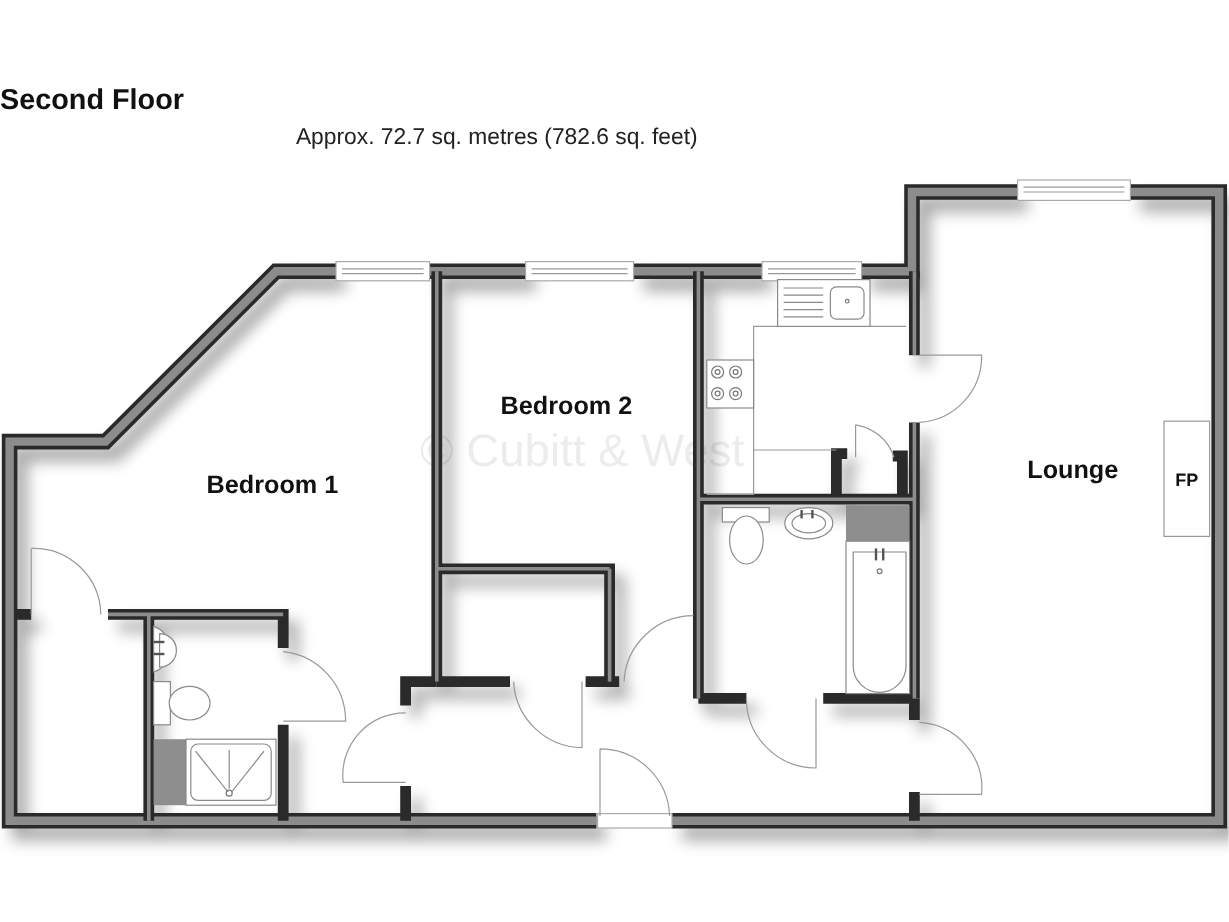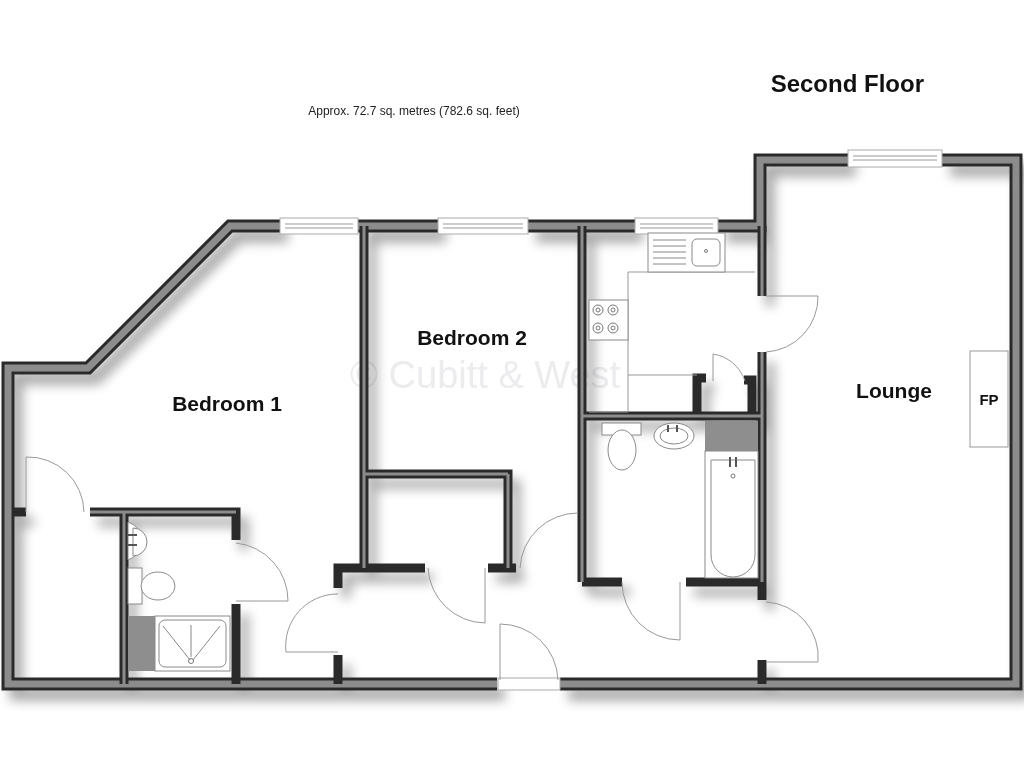--- a/index.html
+++ b/index.html
@@ -1,18 +1,18 @@
 <!DOCTYPE html>
 <html><head>
 <meta charset="utf-8">
 <style>
   html, body { margin: 0; padding: 0; background: #ffffff; }
   body { width: 1024px; height: 768px; position: relative; overflow: hidden; font-family: "Liberation Sans", sans-serif; }
-  .title { position: absolute; left: 0; width: 924px; top: 70px; text-align: right; font-size: 24px; font-weight: bold; color: #111; }
-  .subtitle { position: absolute; left: 0; width: 828px; top: 104px; text-align: center; font-size: 12px; color: #222; }
+  .title { position: absolute; left: 0; width: 924px; top: 70px; text-align: left; font-size: 24px; font-weight: bold; color: #111; }
+  .subtitle { position: absolute; left: 0; width: 828px; top: 104px; text-align: center; font-size: 19px; color: #222; }
   svg { position: absolute; left: 0; top: 0; }
   .room-label { font-family: "Liberation Sans", sans-serif; font-weight: bold; fill: #111; }
   .watermark { font-family: "Liberation Sans", sans-serif; fill: #ecebee; }
   .fix { fill: #fff; stroke: #8a8a8a; stroke-width: 1; }
   .thin { fill: none; stroke: #999; stroke-width: 1; }
 </style>
 </head>
 <body>
 
 <div class="title">Second Floor</div>

